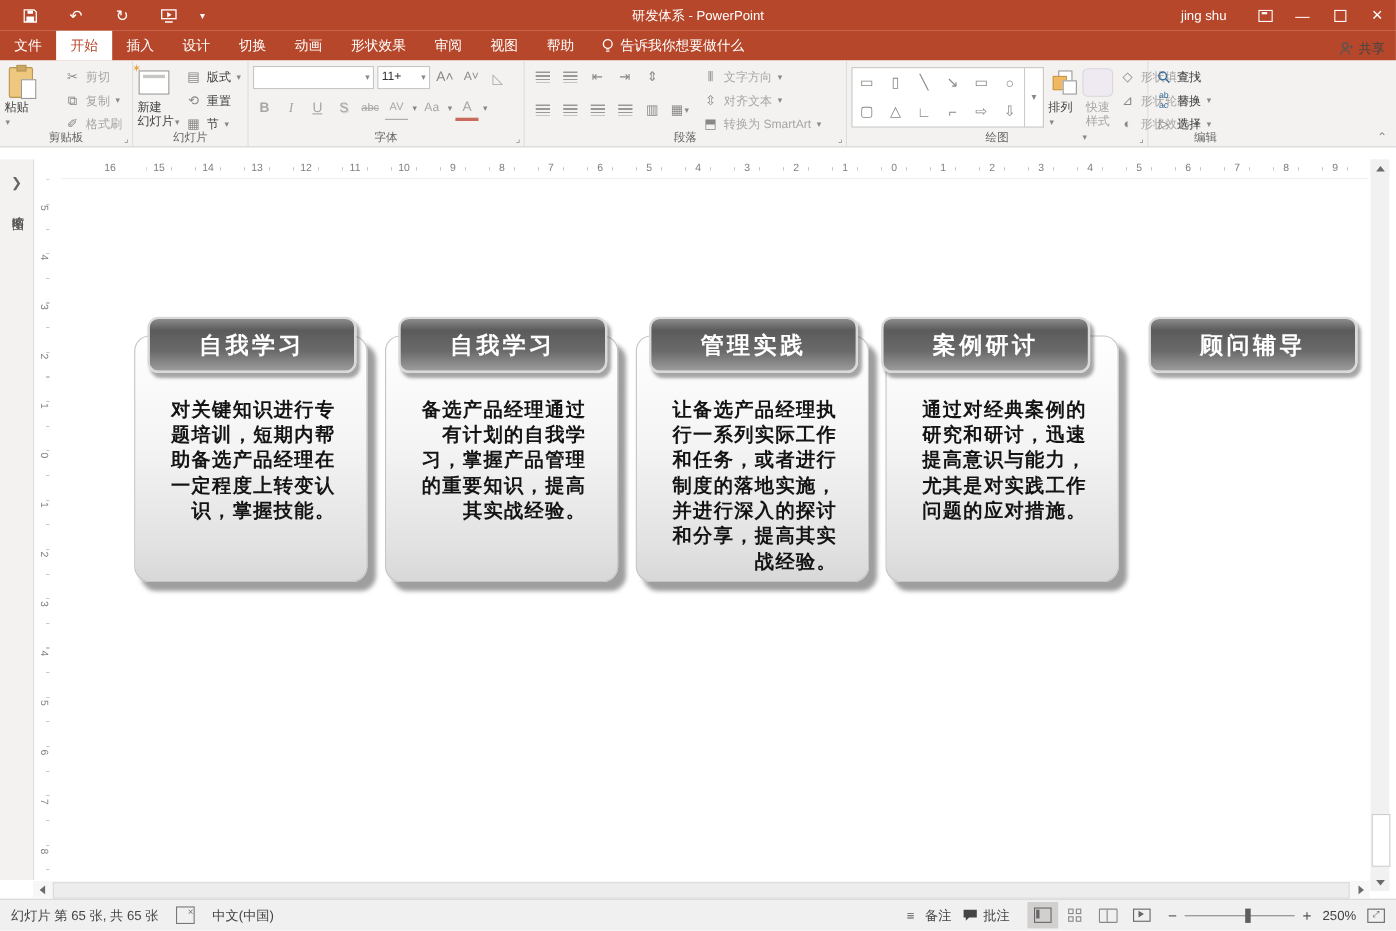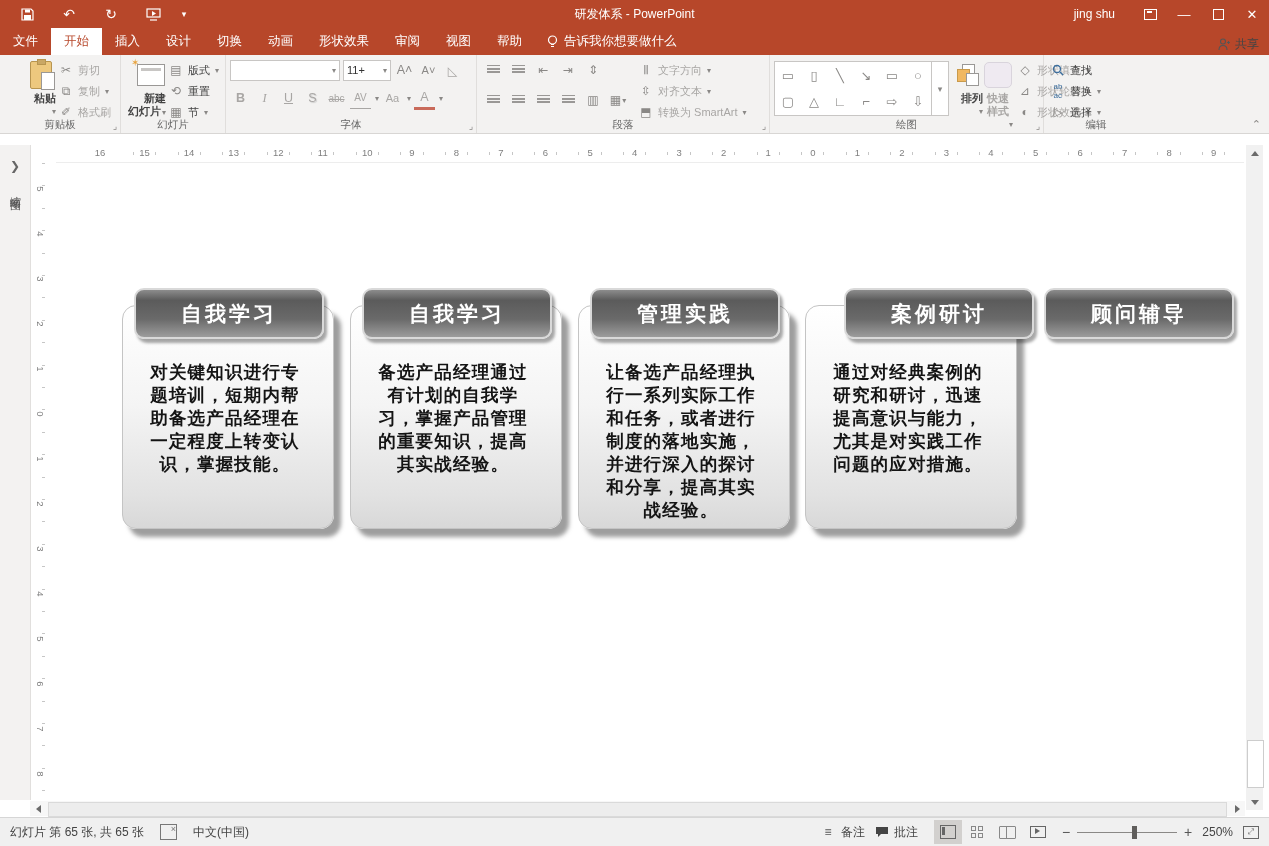--- a/index.html
+++ b/index.html
@@ -24,21 +24,21 @@
   
   .tabrow{position:absolute;top:28px;left:0;right:0;height:27px;background:#B7472A;display:flex;align-items:stretch;color:#fff;font-size:12.5px;}
   .tab{padding:0 13px;display:flex;align-items:center;white-space:nowrap;}
   .tab.active{background:#fff;color:#B7472A;}
   .tellme{display:flex;align-items:center;gap:6px;padding:0 12px;font-size:12.5px;}
   
   .ribbon{position:absolute;top:55px;left:0;right:0;height:78px;background:#F3F2F1;border-bottom:1px solid #D8D6D4;display:flex;align-items:stretch;}
   .group{position:relative;border-right:1px solid #E0DEDC;padding:3px 4px 15px 4px;display:flex;align-items:flex-start;}
   .group-label{position:absolute;bottom:1px;left:0;right:0;text-align:center;font-size:10.5px;color:#666;white-space:nowrap;}
   .launcher{position:absolute;bottom:2px;right:3px;font-size:9px;color:#8A8886;line-height:9px;}
-  .bigbtn{width:52px;display:flex;flex-direction:column;align-items:flex-end;justify-content:flex-start;font-size:11px;color:#444;text-align:center;line-height:13px;padding-top:2px;font-weight:bold;}
+  .bigbtn{width:52px;display:flex;flex-direction:column;align-items:flex-start;justify-content:flex-start;font-size:11px;color:#444;text-align:center;line-height:13px;padding-top:2px;}
   .bigbtn .bicon{width:30px;height:30px;display:flex;align-items:center;justify-content:center;margin-bottom:2px;}
   .smallcol{display:flex;flex-direction:column;justify-content:flex-start;gap:1px;padding-top:2px;}
   .smallbtn{display:flex;align-items:center;gap:4px;height:20px;font-size:11px;color:#444;padding:0 2px;white-space:nowrap;}
   .smallbtn.disabled{color:#A8A6A4;}
   .sicon{width:16px;height:16px;display:flex;align-items:center;justify-content:center;font-size:12px;color:#8A8886;}
   .caret{font-size:8px;color:#8A8886;margin-left:1px;}
   .combo{background:#fff;border:1px solid #C8C6C4;height:19px;display:flex;align-items:center;font-size:11px;color:#333;padding:0 3px;position:relative;}
   .combo .dd{margin-left:auto;font-size:8px;color:#8A8886;}
   .fontrow{display:flex;align-items:center;gap:3px;height:24px;}
   .glyphbtn{min-width:17px;height:20px;display:flex;align-items:center;justify-content:center;font-size:12.5px;color:#A8A6A4;padding:0 2px;}
@@ -70,21 +70,21 @@
   .h-ruler .num{position:absolute;top:2px;transform:translateX(-50%);font-size:9.5px;color:#7F7F7F;background:#fff;padding:0 3px;line-height:12px;}
   .v-ruler{position:absolute;left:34px;top:163px;width:18px;height:637px;background:#fff;}
   .v-ruler::after{content:"";position:absolute;top:0;bottom:0;left:8px;width:3px;
      background:repeating-linear-gradient(to bottom,#C6C6C6 0 1px,transparent 1px 22.4px);}
   .v-ruler .num{position:absolute;left:3px;transform:rotate(90deg);font-size:9.5px;color:#7F7F7F;background:#fff;line-height:12px;padding:2px 0;}
   .canvas{position:absolute;left:56px;top:163px;width:1188px;height:637px;background:#fff;overflow:hidden;}
   
   .card-body{position:absolute;width:210px;height:222px;border-radius:14px;border:1px solid #C4C4C4;
      background:linear-gradient(180deg,#FFFFFF 0%,#F4F4F4 45%,#E2E2E2 85%,#D8D8D8 100%);
      box-shadow:7px 8px 4px rgba(125,125,125,0.75);}
-  .card-text{position:absolute;left:22px;right:28px;top:55px;font-size:17.5px;font-weight:bold;color:#141414;line-height:23px;letter-spacing:1.2px;text-align:center;}
+  .card-text{position:absolute;left:22px;right:28px;top:55px;font-size:17.5px;font-weight:bold;color:#141414;line-height:23px;letter-spacing:1.2px;text-align:right;}
   .card-header{position:absolute;width:186px;height:47px;border-radius:10px;border:2px solid #D9D9D9;
      background:linear-gradient(180deg,#8C8C8C 0%,#5B5B5B 22%,#6A6A6A 62%,#9C9C9C 100%);
      box-shadow:3px 4px 3px rgba(0,0,0,0.35);
      display:flex;align-items:center;justify-content:center;color:#fff;font-size:21px;font-weight:bold;letter-spacing:3px;}
   
   .v-scroll{position:absolute;right:6px;top:145px;width:17px;height:665px;background:#F1F1F1;}
   .v-scroll .arrow{position:absolute;left:0;width:17px;height:16px;background:#F1F1F1;display:flex;align-items:center;justify-content:center;}
   .tri-up{width:0;height:0;border-left:4px solid transparent;border-right:4px solid transparent;border-bottom:5px solid #6b6b6b;}
   .tri-down{width:0;height:0;border-left:4px solid transparent;border-right:4px solid transparent;border-top:5px solid #6b6b6b;}
   .tri-left{width:0;height:0;border-top:4px solid transparent;border-bottom:4px solid transparent;border-right:5px solid #6b6b6b;}
@@ -468,21 +468,21 @@
       <div class="card-text">备选产品经理通过有计划的自我学习，掌握产品管理的重要知识，提高其实战经验。</div>
     </div>
     <div class="card-header" style="left: 306px; top: 125px;">自我学习</div>
     <div class="card-body" style="left: 522px; top: 142px;">
       <div class="card-text">让备选产品经理执行一系列实际工作和任务，或者进行制度的落地实施，并进行深入的探讨和分享，提高其实战经验。</div>
     </div>
     <div class="card-header" style="left: 534px; top: 125px;">管理实践</div>
     <div class="card-body" style="left: 749px; top: 142px;">
       <div class="card-text">通过对经典案例的研究和研讨，迅速提高意识与能力，尤其是对实践工作问题的应对措施。</div>
     </div>
-    <div class="card-header" style="left: 788px; top: 125px;">案例研讨</div>
+    <div class="card-header" style="left: 745px; top: 125px;">案例研讨</div>
     <div class="card-header" style="left: 988px; top: 125px;">顾问辅导</div>
   </div>
 
 <div class="v-scroll">
   <div class="arrow" style="top:0;">
       <span class="tri-up"></span>
     </div>
   <div class="v-thumb"></div>
   <div class="arrow" style="bottom:0;">
       <span class="tri-down"></span>

